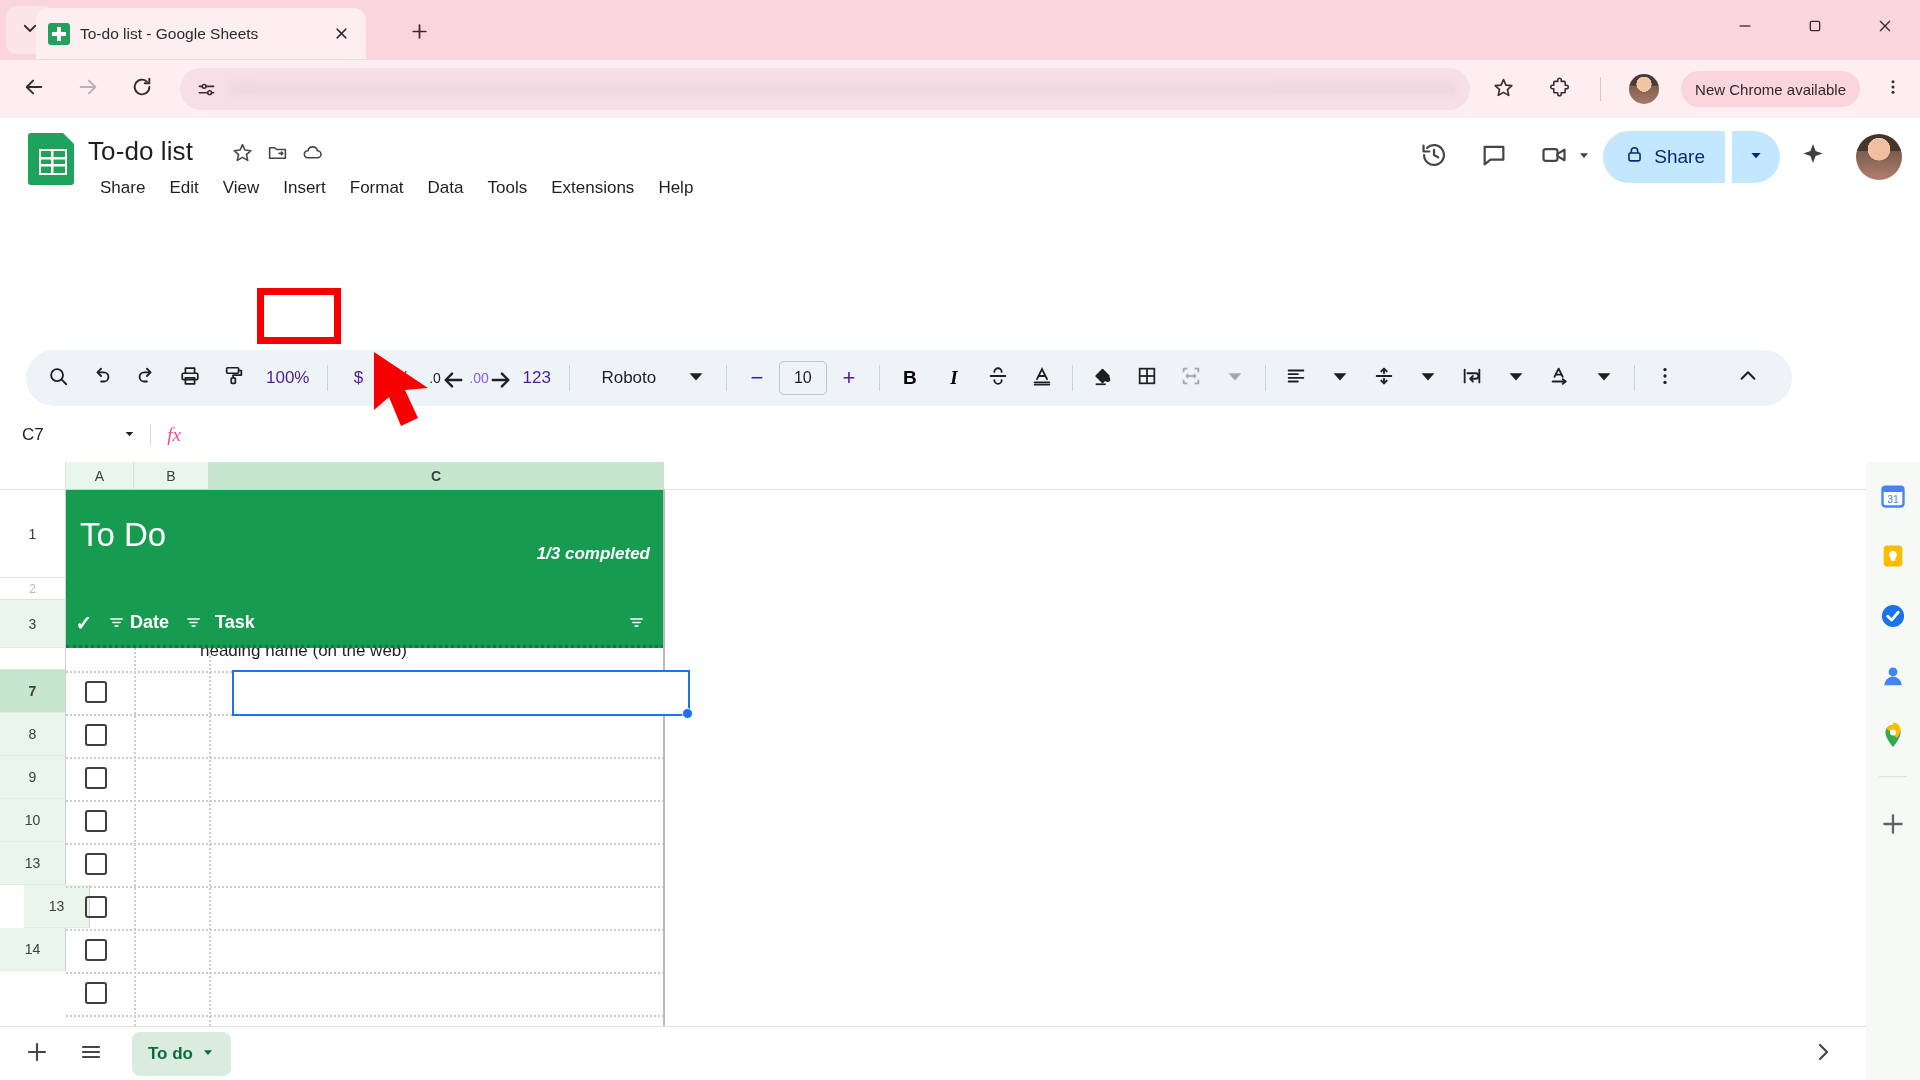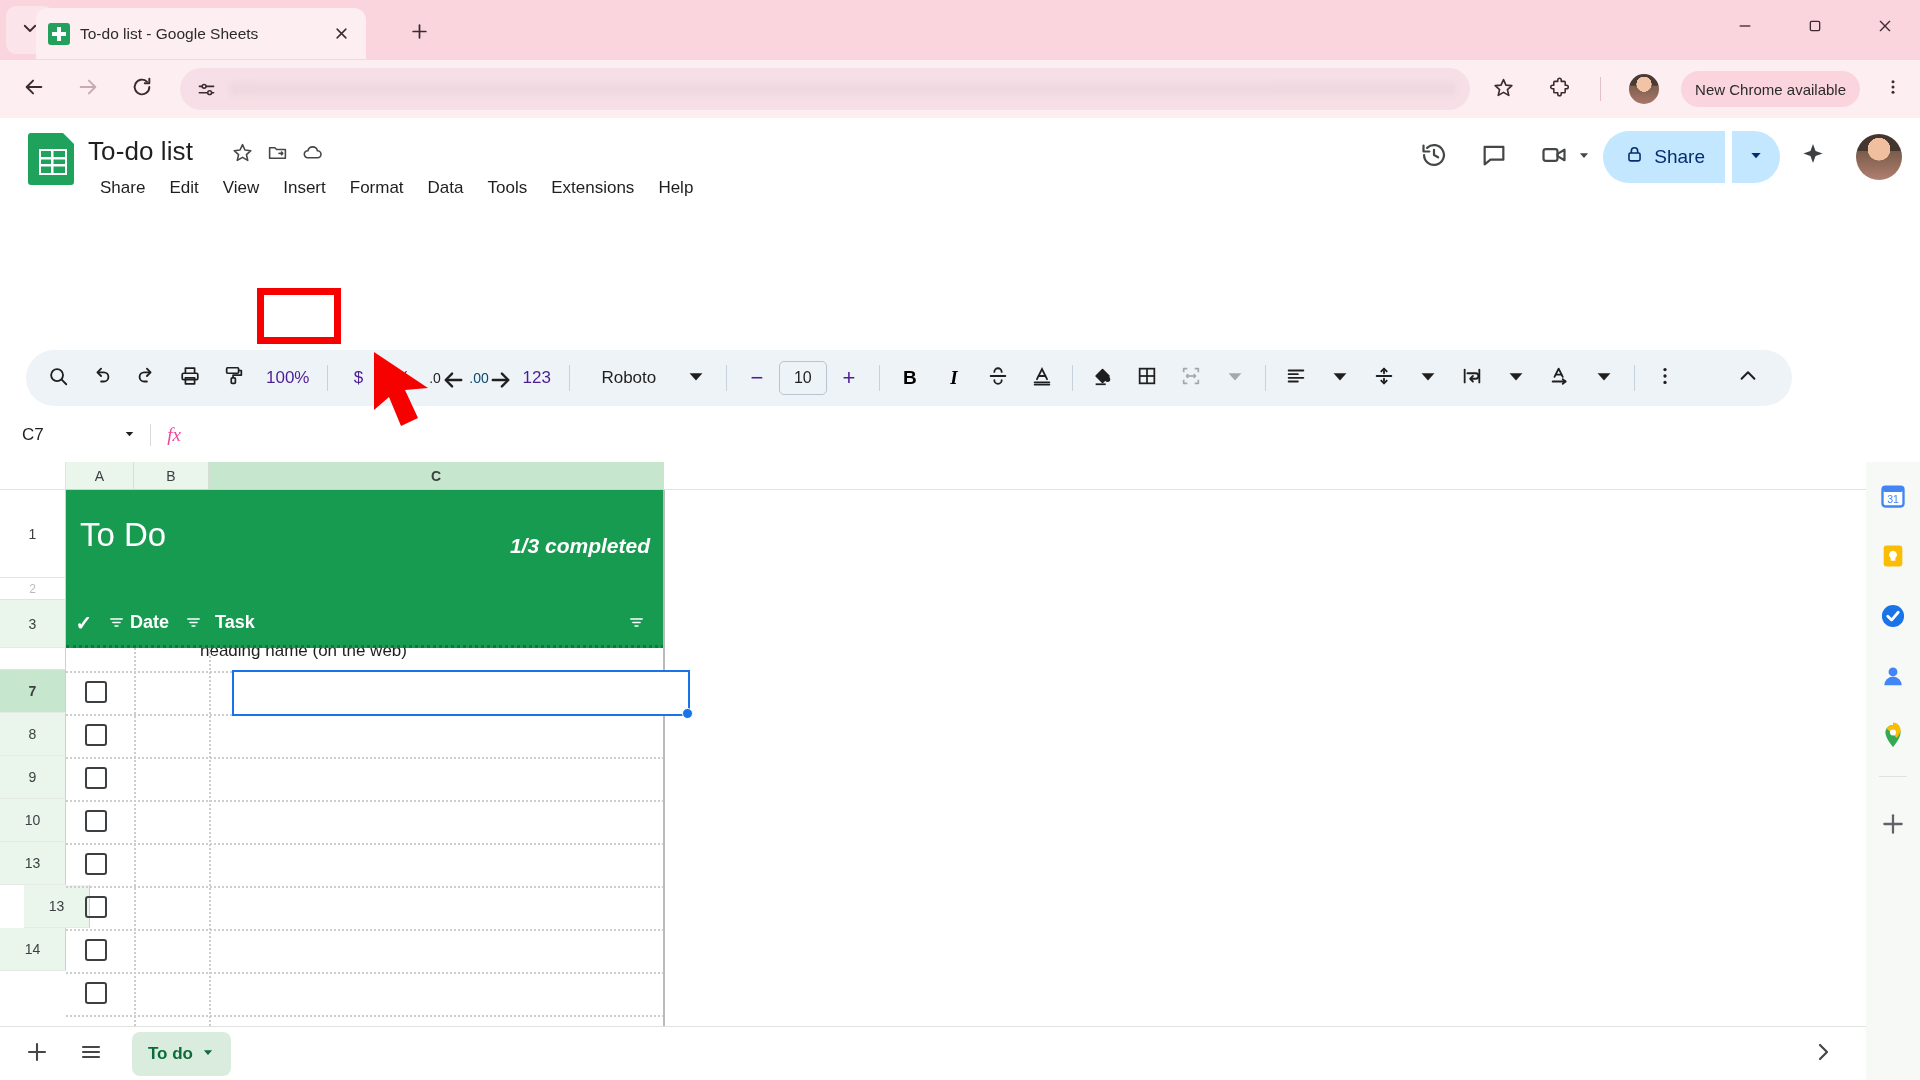--- a/index.html
+++ b/index.html
@@ -228,21 +228,21 @@
   .cells { flex: 1; position: relative; }
 
   .todo-banner {
     position: absolute; left: 66px; top: 0; width: 598px; height: 88px;
     background: #179b50;
   }
   .todo-banner .ttl {
     position: absolute; left: 14px; top: 26px; font-size: 33px; color: #fff; font-weight: 400;
   }
   .todo-banner .prog {
-    position: absolute; right: 14px; bottom: 20px; font-size: 21px; color: #fff;
+    position: absolute; right: 14px; bottom: 14px; font-size: 17px; color: #fff;
     font-style: italic; font-weight: 700;
   }
   .todo-thin {
     position: absolute; left: 66px; top: 88px; width: 598px; height: 22px; background: #179b50;
   }
   .todo-hdr {
     position: absolute; left: 66px; top: 110px; width: 598px; height: 48px;
     background: #179b50; display: flex; align-items: center; color: #fff;
     border-bottom: 3px dotted #0c7a3d;
   }
@@ -565,21 +565,21 @@
     <div class="tb tb-text">%</div>
     <div class="tb">
       <span style="font-size:14px;color:#1f1f1f;">.0</span>
       <span style="margin-left:1px;">
         <svg viewBox="0 0 24 24" width="12" height="12" style="margin-top:8px;" fill="none" stroke="#1f1f1f" stroke-width="2.6" stroke-linecap="round" stroke-linejoin="round">
           <line x1="21" y1="12" x2="5" y2="12"></line>
             <polyline points="11,5 4,12 11,19"></polyline>
           </svg></span>
     </div>
     <div class="tb">
-      <span style="font-size:14px;color:#0c4a6e;">.00</span>
+      <span style="font-size:14px;color:#8b5cf6;">.00</span>
       <span style="margin-left:1px;">
         <svg viewBox="0 0 24 24" width="12" height="12" style="margin-top:8px;" fill="none" stroke="#1f1f1f" stroke-width="2.6" stroke-linecap="round" stroke-linejoin="round">
           <line x1="3" y1="12" x2="19" y2="12"></line>
             <polyline points="13,5 20,12 13,19"></polyline>
           </svg></span>
     </div>
     <div class="tb tb-text">123</div>
     <div class="tb-sep"></div>
     <div class="tb font-name">Roboto</div>
     <div class="tb">

